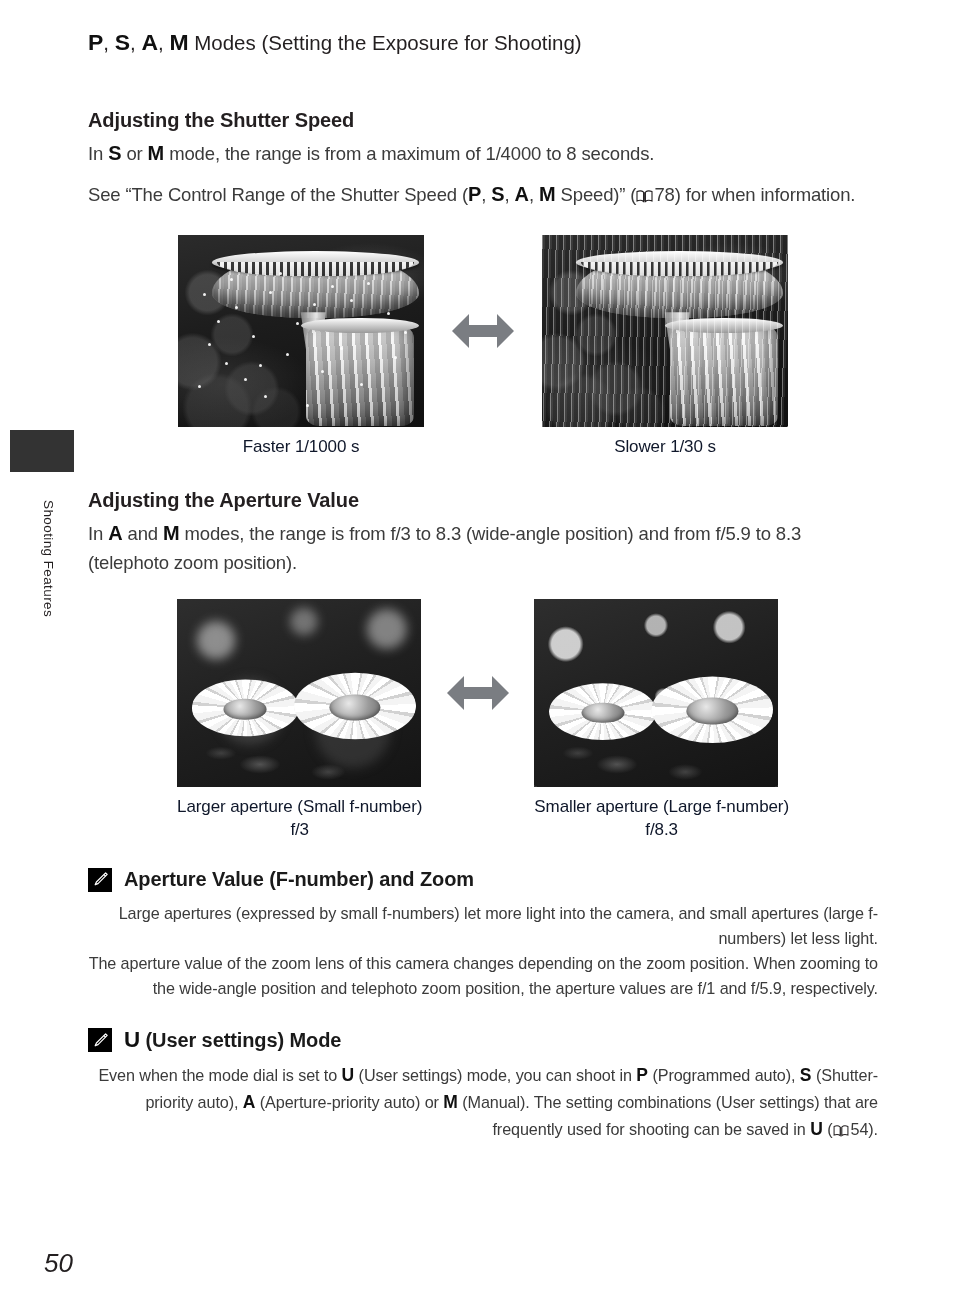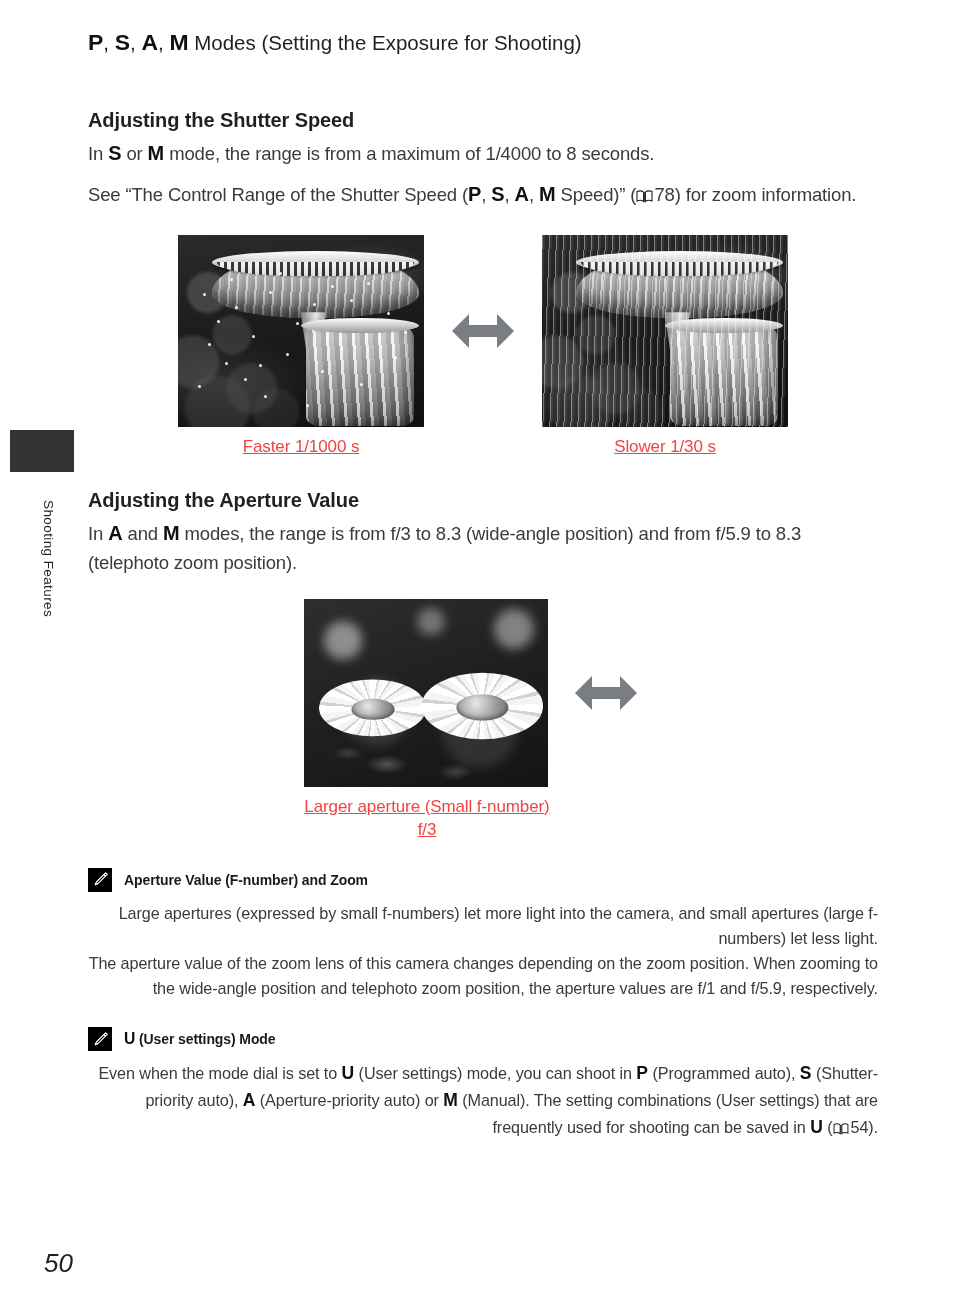--- a/index.html
+++ b/index.html
@@ -67,22 +67,22 @@
     vertical-align:-1px; margin-right:1px; position:relative; top:1px;
   }
 
   
   .fig-row {
     position:relative;
     display:flex; align-items:flex-start; justify-content:center;
   }
   .fig { text-align:center; }
   .fig-caption {
-    font-size:17px; color:#ef4444; line-height:1.35;
-    margin-top:9px; letter-spacing:-.1px;text-decoration:underline;
+    font-size:17px; color:#0f172a; line-height:1.35;
+    margin-top:9px; letter-spacing:-.1px;
   }
   .arrow-wrap {
     display:flex; align-items:center; justify-content:center;
   }
   .arrow-ico { display:block; }
 
   
   .photo { position:relative; overflow:hidden; background:#1a1a1a; }
 
   
@@ -222,21 +222,21 @@
   
   .note { margin-top:26px; }
   .note-head {
     display:flex; align-items:center; gap:12px;
   }
   .pencil-ico {
     width:24px; height:24px; background:#000; flex:0 0 auto;
     display:flex; align-items:center; justify-content:center;
   }
   .note-title {
-    font-size:14px; font-weight:bold; color:#1a1a1a;
+    font-size:20px; font-weight:bold; color:#1a1a1a;
     letter-spacing:-.1px;
   }
   .note-body {
     margin-top:9px;
     font-size:16.2px; line-height:1.55; color:#3b3b3b;
     letter-spacing:-.1px;
   }
   .note-body p { margin:0;text-align:right; }
 </style>
 </head>
@@ -257,21 +257,21 @@
 
   <div class="body tight">
     <span>In </span><span class="mode">S</span><span> or </span><span class="mode">M</span><span> mode, the range is from a maximum of 1/4000 to 8 seconds.</span>
   </div>
 
   <div class="body tight gap">
     <span>See “The Control Range of the Shutter Speed (</span><span class="mode">P</span><span>, </span><span class="mode">S</span><span>, </span><span class="mode">A</span><span>, </span><span class="mode">M</span><span> Speed)” (</span><span class="book-icon"><svg width="17" height="13" viewBox="0 0 17 13">
           <path d="M1 1.6c2.3-.9 5-.8 6.6.6v9.3C6 10.1 3.3 10 1 10.9z" fill="#fff" stroke="#231f20" stroke-width="1.1"></path>
           <path d="M16 1.6c-2.3-.9-5-.8-6.6.6v9.3c1.6-1.4 4.3-1.5 6.6-.6z" fill="#fff" stroke="#231f20" stroke-width="1.1"></path>
           <path d="M8.3 2.2v9.3" stroke="#231f20" stroke-width="1.1"></path>
-        </svg></span><span>78</span><span>) for zoom information.</span>
+        </svg></span><span>78</span><span>) for when information.</span>
   </div>
 
   <div class="fig-row" style="margin-top:26px;">
 
     <div class="fig">
       <div class="photo fountain" style="width:246px;height:192px;">
         <div class="fo-foliage"></div>
         <div class="fo-bowl"></div>
         <div class="fo-bowl-rim"></div>
         <div class="fo-bowl-teeth"></div>
@@ -358,20 +358,38 @@
         <div>f/3</div>
       </div>
     </div>
 
     <div class="arrow-wrap" style="width:112px;height:188px;">
       <svg class="arrow-ico" width="62" height="46" viewBox="0 0 62 46">
         <path d="M0 23 L17 6 L17 17 L45 17 L45 6 L62 23 L45 40 L45 29 L17 29 L17 40 Z" fill="#7a7d82"></path>
       </svg>
     </div>
 
+    <div class="fig">
+      <div class="photo flowers" style="width:244px;height:188px;">
+        <div class="fl-bg fl-bg-sharp"></div>
+        <div class="fl-leaves"></div>
+        <div class="daisy" style="left:6%;top:42%;width:44%;height:36%;">
+          <div class="petals"></div>
+          <div class="core" style="width:40%;height:30%;"></div>
+        </div>
+        <div class="daisy" style="left:48%;top:38%;width:50%;height:42%;">
+          <div class="petals"></div>
+          <div class="core" style="width:42%;height:34%;"></div>
+        </div>
+      </div>
+      <div class="fig-caption">
+        <div>Smaller aperture (Large f-number)</div>
+        <div>f/8.3</div>
+      </div>
+    </div>
 
   </div>
 
   <div class="note">
     <div class="note-head">
       <span class="pencil-ico">
         <svg width="17" height="17" viewBox="0 0 17 17">
             <path d="M13.6 1.8 15.2 3.4 6.0 12.6 3.2 13.8 4.4 11.0 Z" fill="none" stroke="#fff" stroke-width="1.2" stroke-linejoin="round"></path>
             <path d="M11.9 3.5 13.5 5.1" stroke="#fff" stroke-width="1.2"></path>
           </svg>

